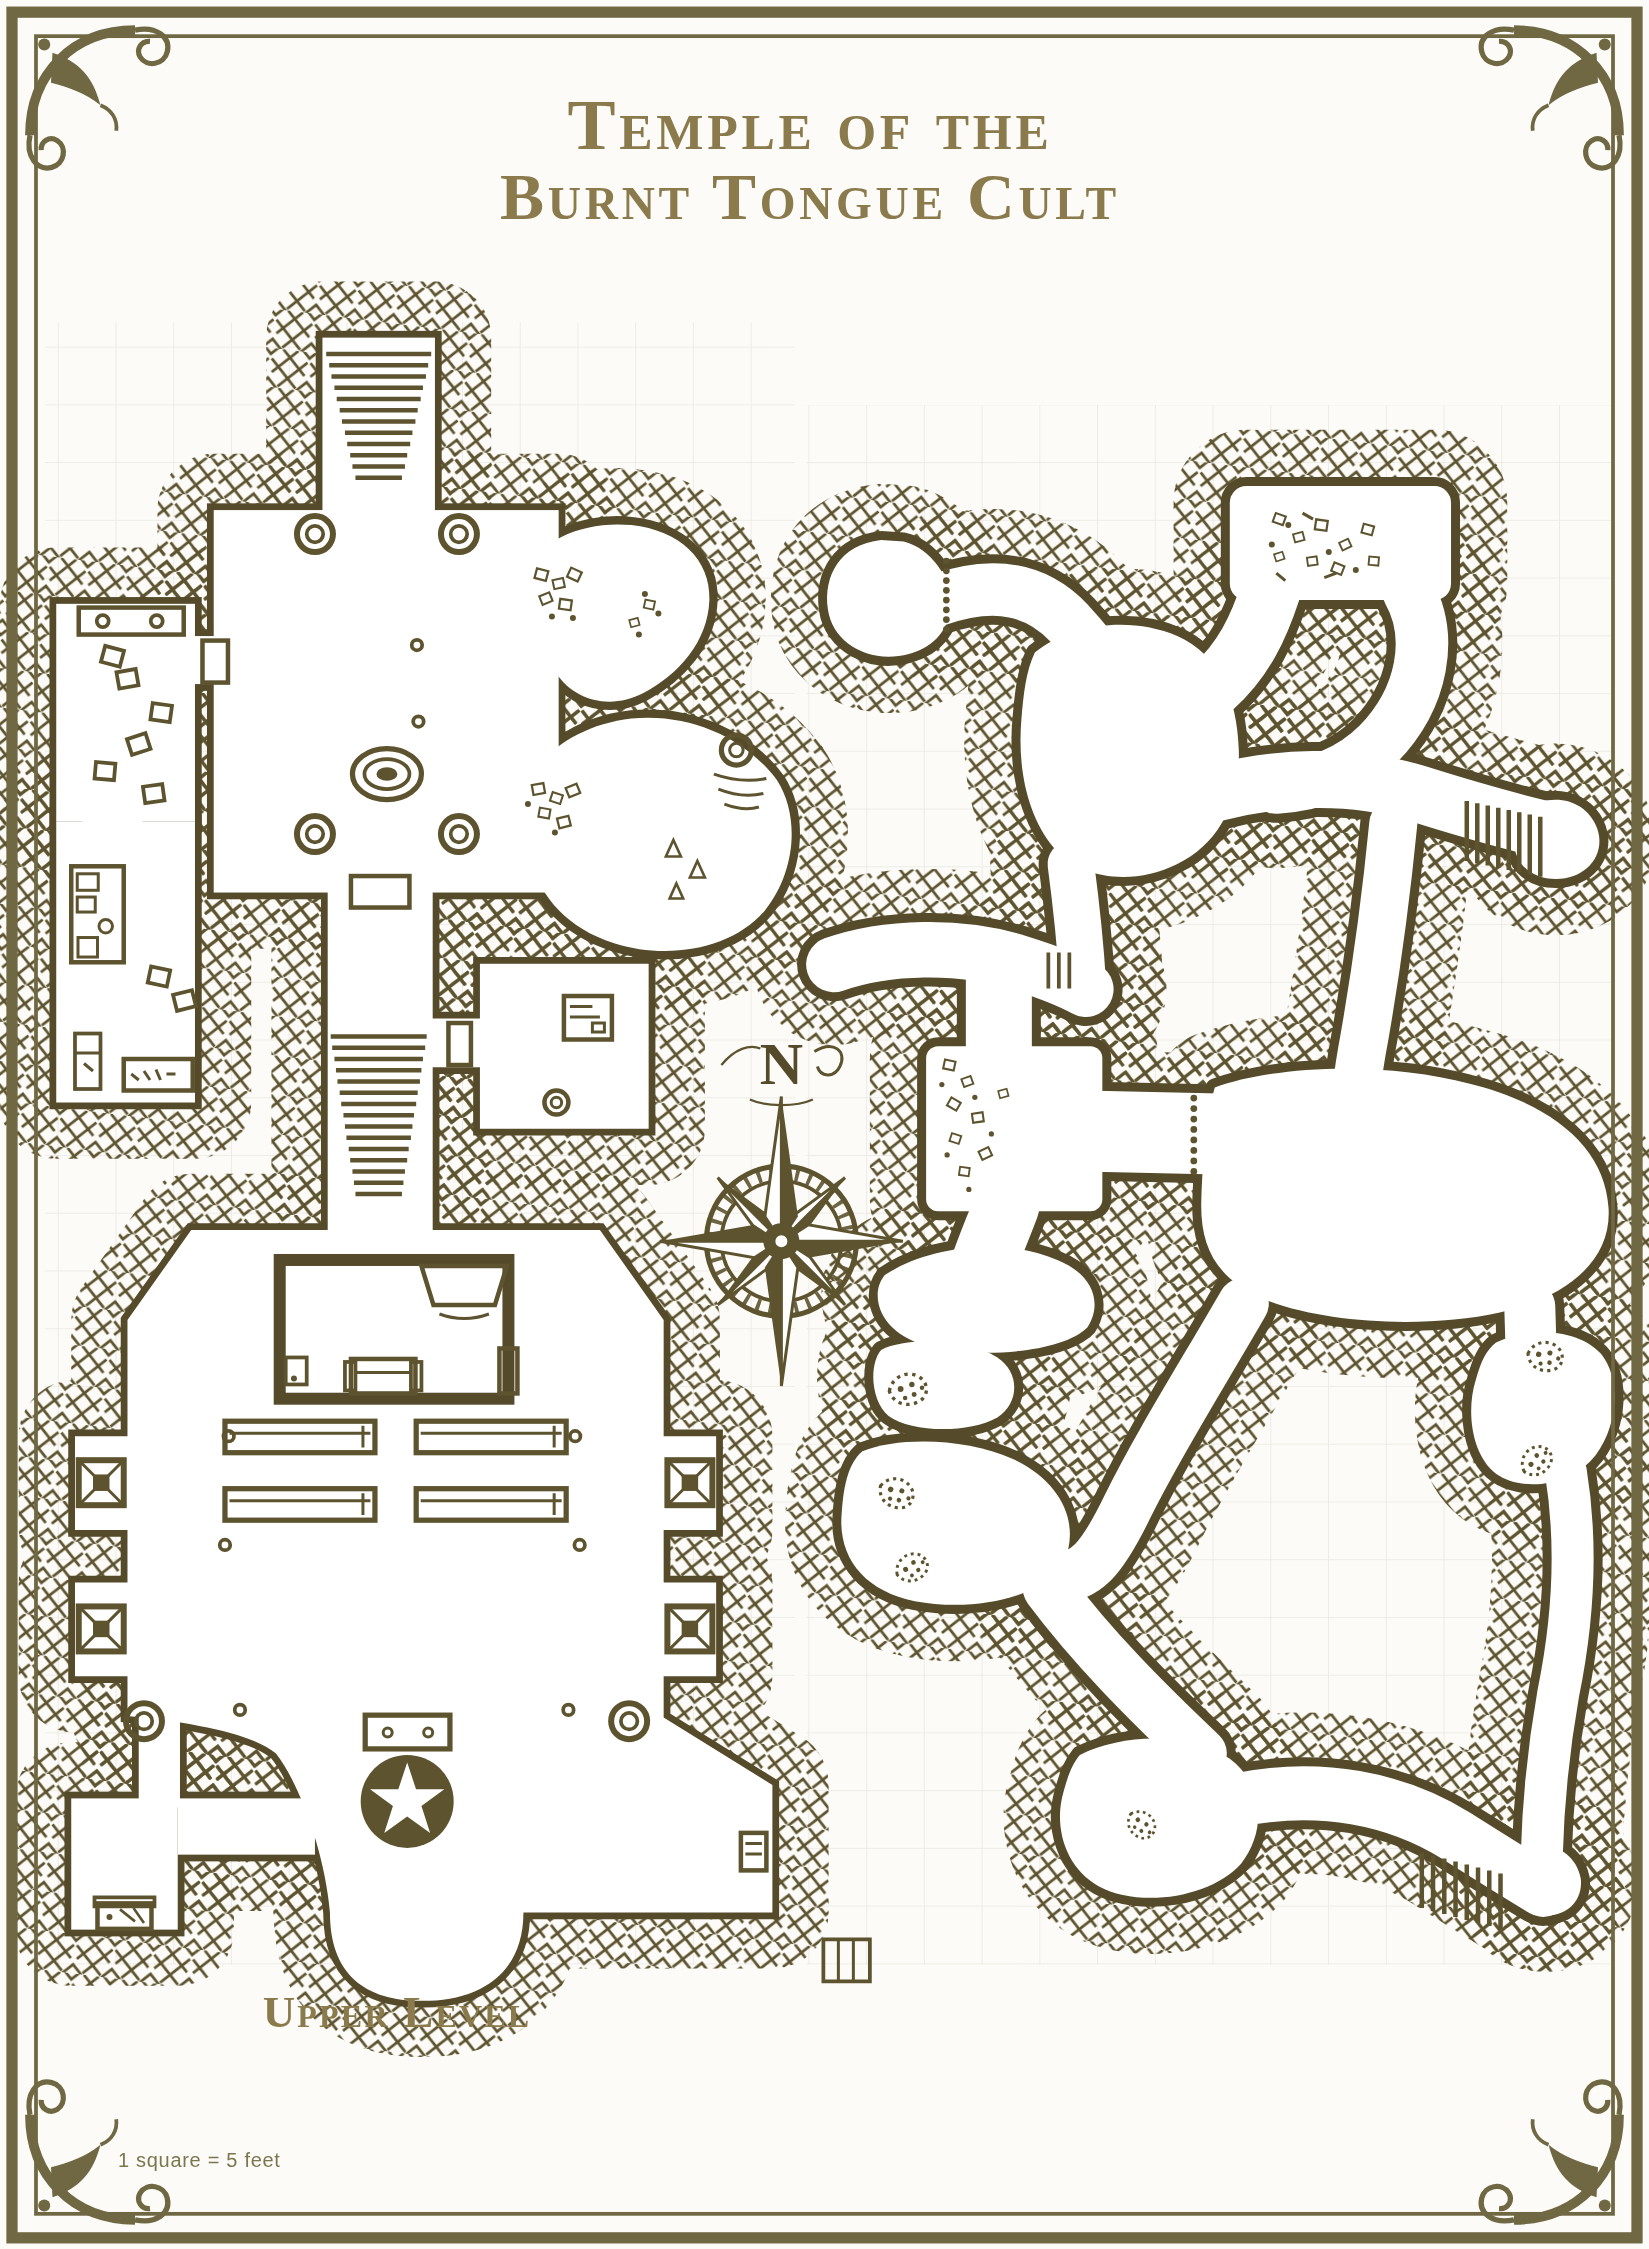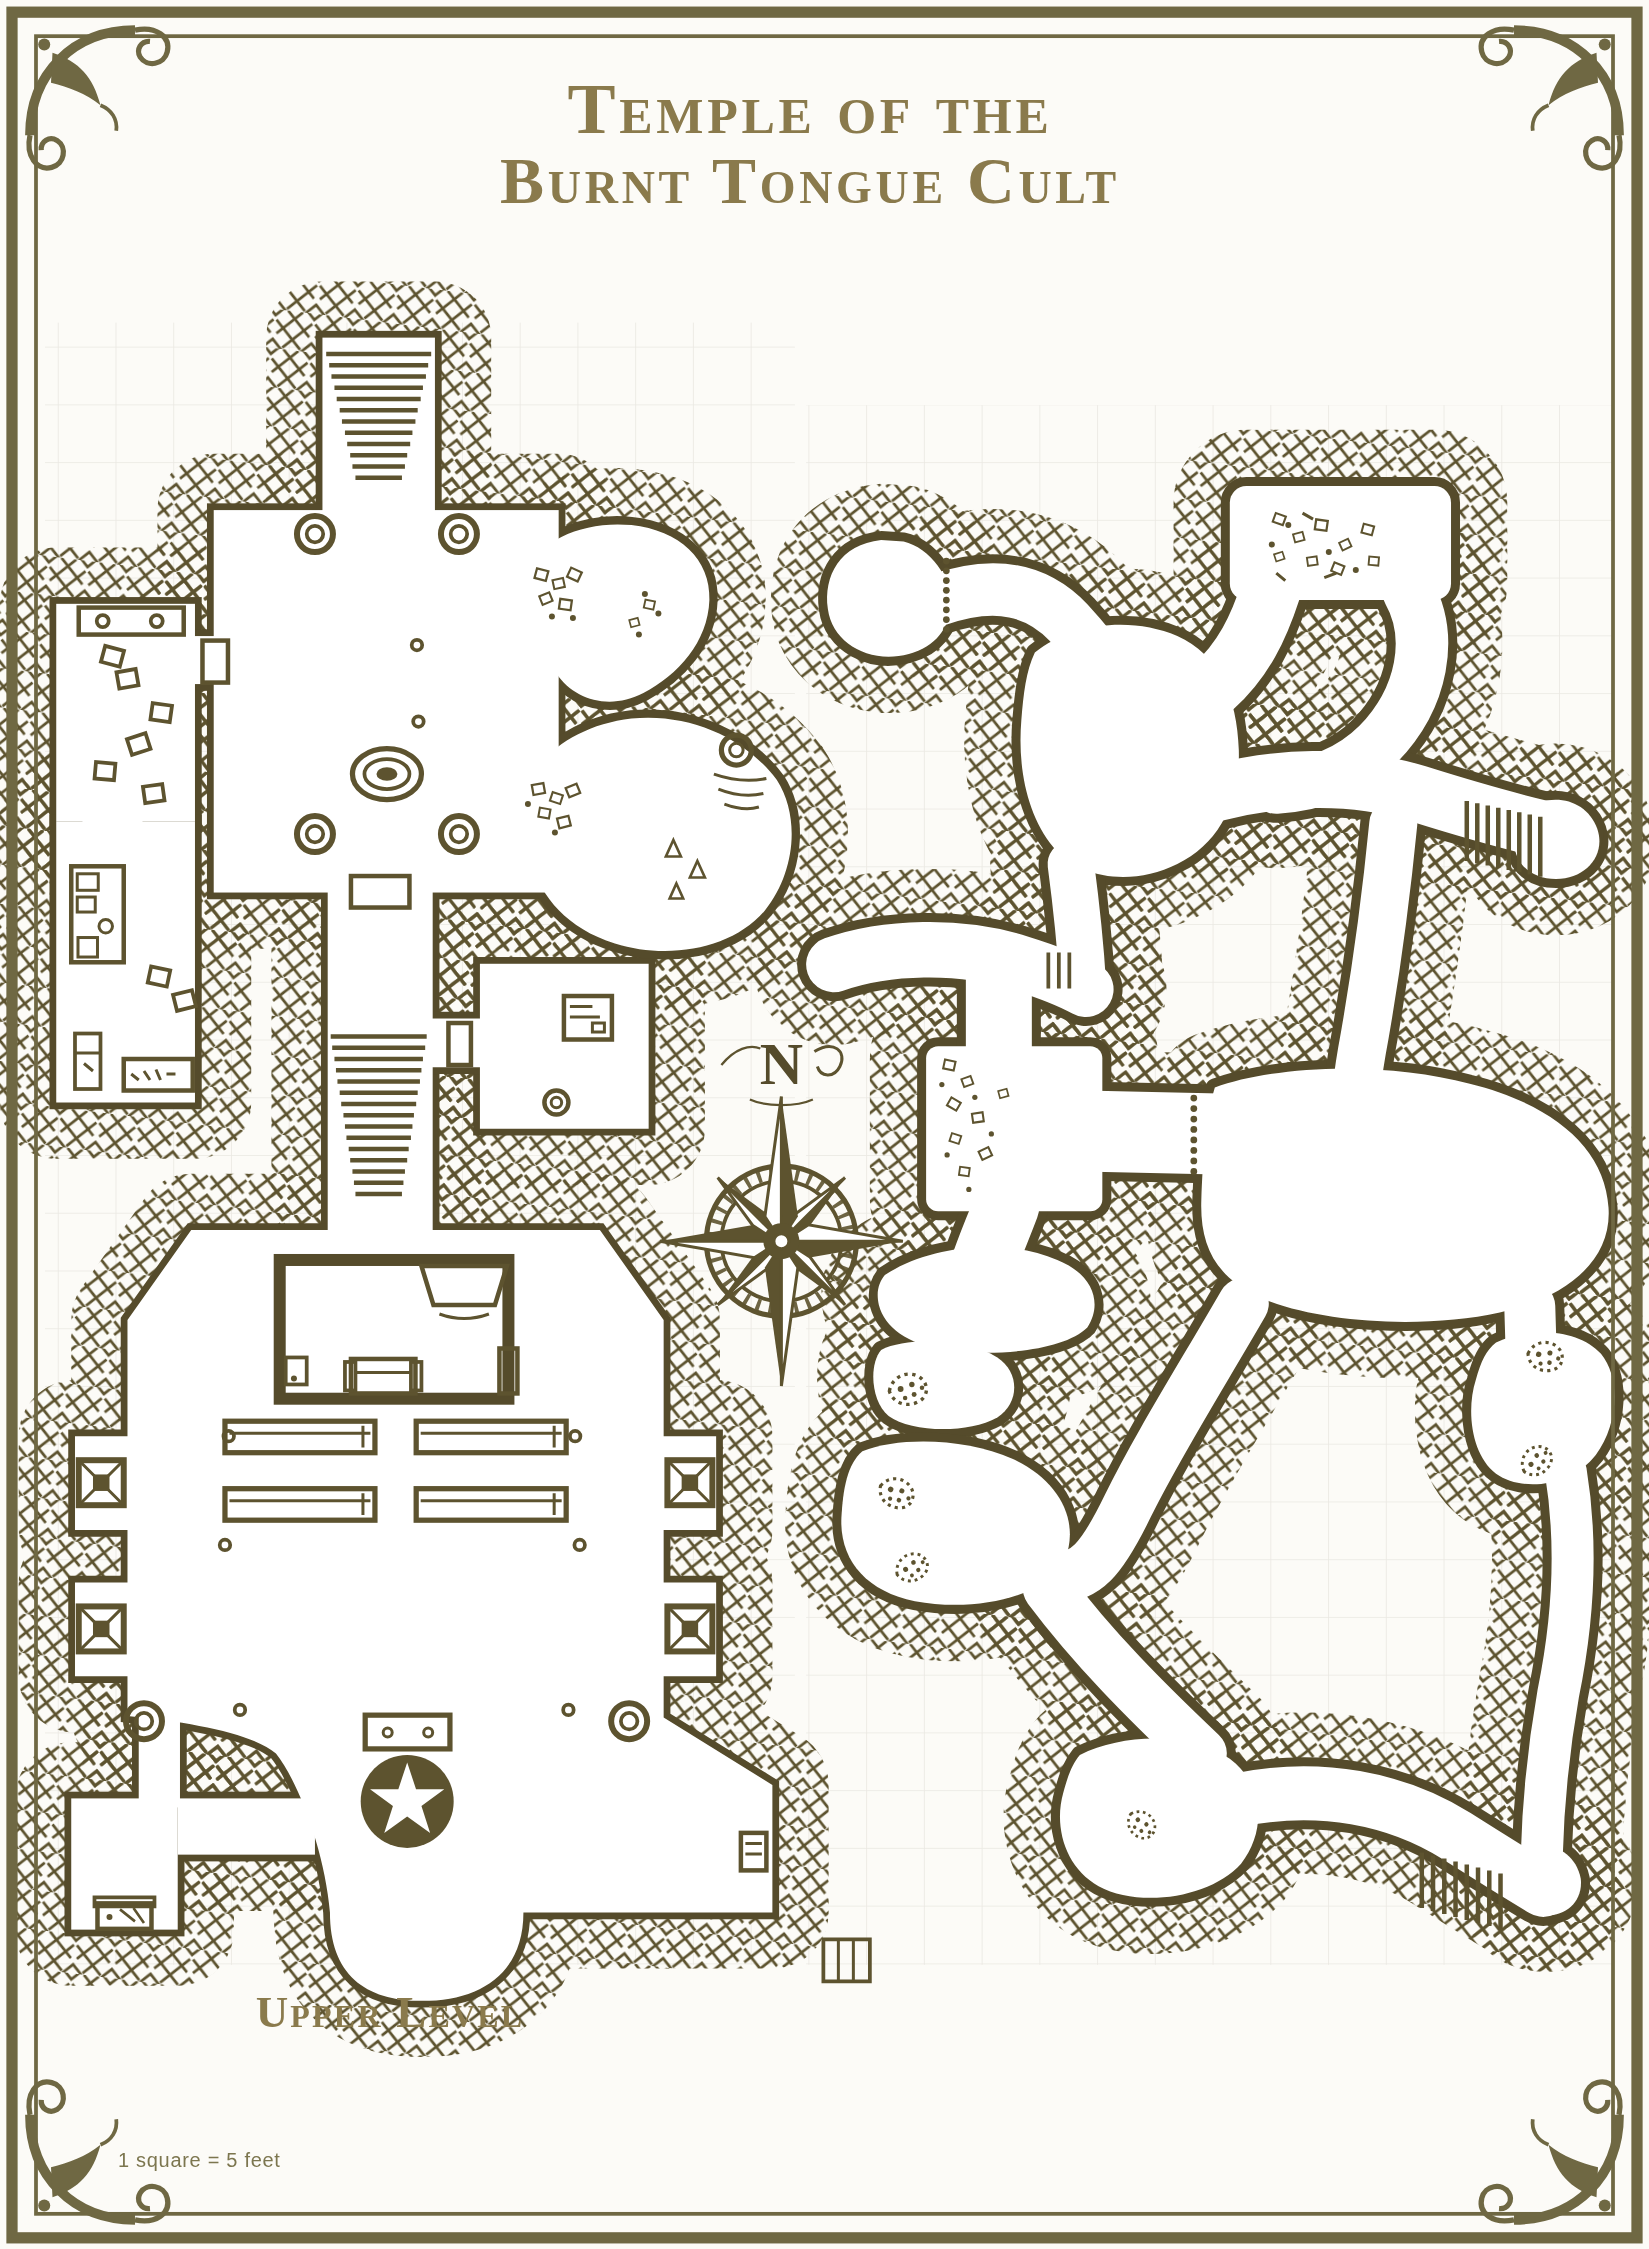--- a/index.html
+++ b/index.html
@@ -3,26 +3,26 @@
 <meta charset="utf-8">
 <style>
   :root{
     --paper:#fcfbf7; --ink:#5d532f; --inkDark:#554b2b; --accent:#8a7a4c;
     --border:#6f6843; --grid:#e8e6e0; --scaleInk:#7c764f;
   }
   *{margin:0;padding:0;box-sizing:border-box;}
   body{background:#e9e7e0;font-family:"Liberation Serif",serif;}
   .page{position:relative;width:1649px;height:2250px;background:var(--paper);overflow:hidden;}
   .map-svg{position:absolute;left:0;top:0;}
-  .title-block{position:absolute;left:0;top:72px;width:1620px;text-align:center;color:var(--accent);line-height:1.04;}
+  .title-block{position:absolute;left:0;top:88px;width:1620px;text-align:center;color:var(--accent);line-height:1.04;}
   .title-l1{font-size:72px;font-weight:700;font-variant:small-caps;letter-spacing:3.7px;}
   .title-l2{font-size:66px;font-weight:700;font-variant:small-caps;letter-spacing:3.7px;}
   .map-label{position:absolute;width:480px;text-align:center;font-size:45px;font-weight:700;
     font-variant:small-caps;letter-spacing:2.2px;color:var(--accent);}
-  .lvl-upper{left:150px;top:1986px;}
+  .lvl-upper{left:157px;top:1986px;}
   .lvl-lower{left:1014px;top:1986px;}
   .scale-note{position:absolute;left:118px;top:2149px;font-family:"Liberation Sans",sans-serif;
     font-size:20px;color:var(--scaleInk);letter-spacing:0.7px;}
   
   .floor{fill:#ffffff;stroke:none;}
   .ink{stroke:var(--ink);fill:none;}
   .inkD{stroke:var(--inkDark);fill:none;}
   .inkfill{fill:var(--ink);}
   .hatchband{stroke:url(#hatch);fill:none;}
   .pl circle{fill:none;stroke:var(--ink);}

